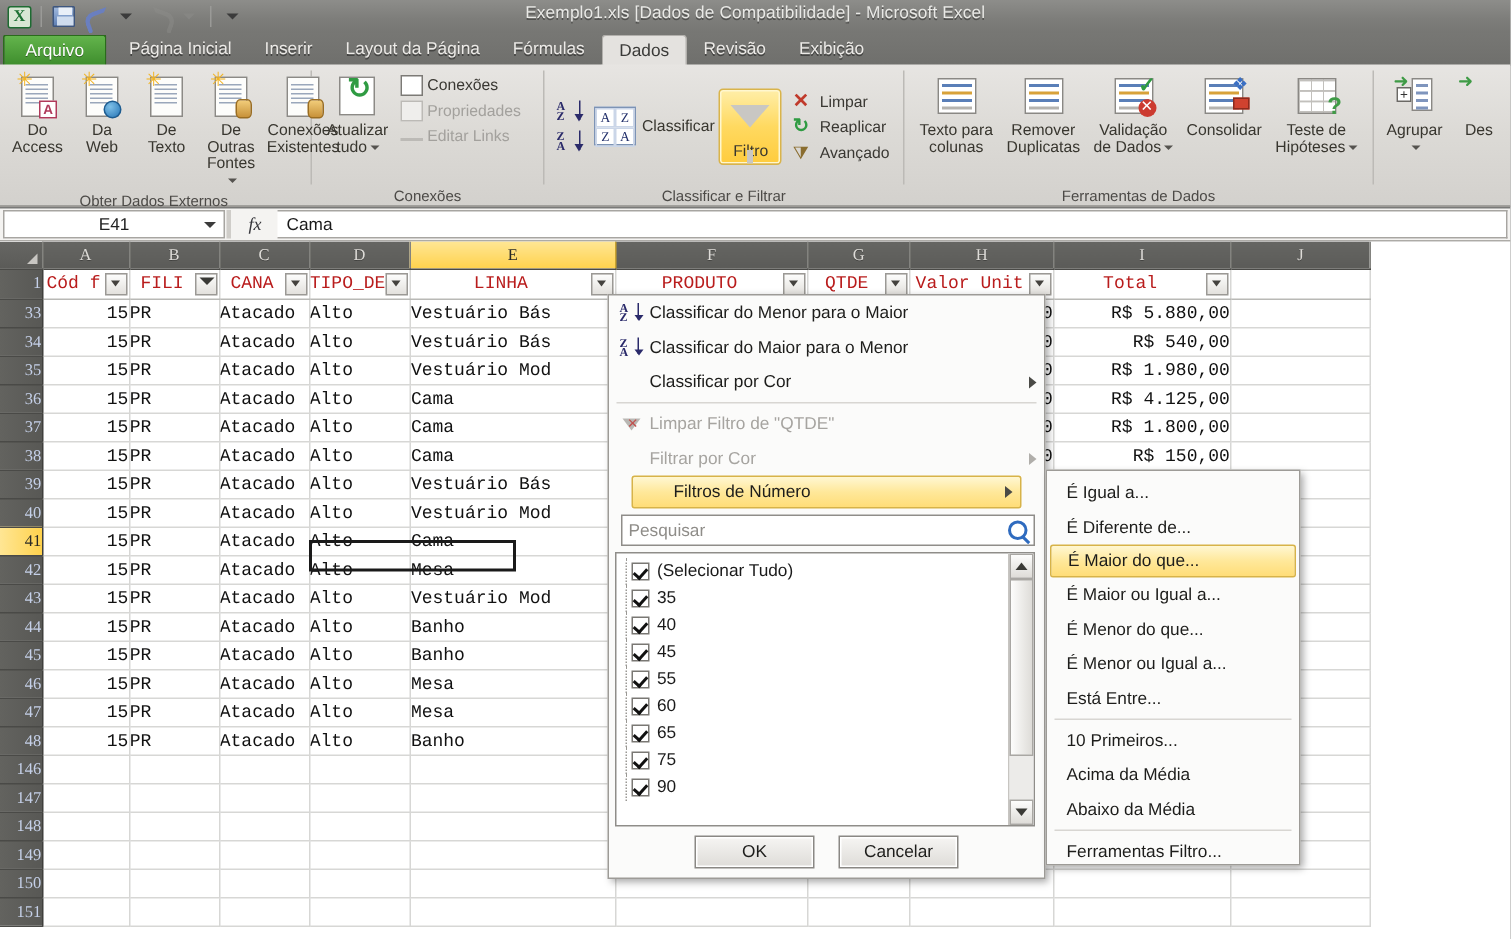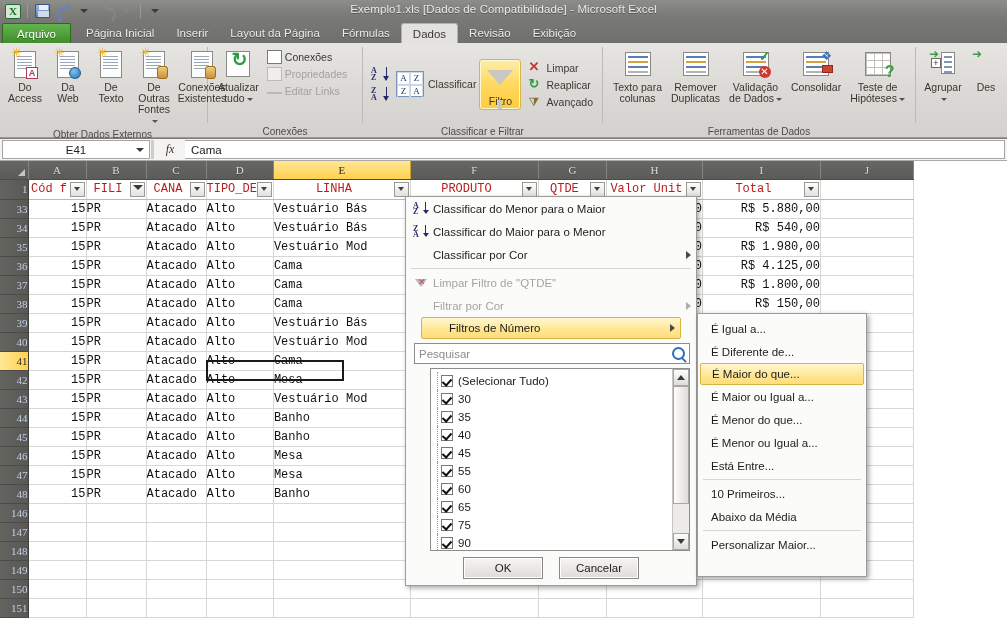--- a/index.html
+++ b/index.html
@@ -255,21 +255,21 @@
   .azico i:after{content:"";position:absolute;left:-2.5px;bottom:-1px;border-left:3px solid transparent;
                  border-right:3px solid transparent;border-top:4px solid #2a2a6a;}
   .clrfunnel{width:0;height:0;border-left:6px solid transparent;border-right:6px solid transparent;
              border-top:8px solid #b9b7b3;position:relative;}
   .clrfunnel:after{content:"\2715";position:absolute;left:-3px;top:-10px;color:#c0504d;font-size:9px;}
   #searchwrap{margin:4px 6px 2px 8px;height:21px;border:1px solid #8f8d89;background:#fff;
               display:flex;align-items:center;padding:0 4px;}
   #searchwrap .sp{flex:1;font-size:11.5px;color:#8f8d89;}
   .magnifier{width:13px;height:13px;border:2px solid #2f6bbf;border-radius:50%;position:relative;flex:none;}
   .magnifier:after{content:"";position:absolute;right:-4px;bottom:-3px;width:6px;height:2px;background:#2f6bbf;transform:rotate(45deg);}
-  #listbox{flex:1;margin:2px 6px 0 24px;border:1px solid #8f8d89;background:#fff;display:flex;overflow:hidden;position:relative;gap:36px;}
+  #listbox{flex:1;margin:2px 6px 0 4px;border:1px solid #8f8d89;background:#fff;display:flex;overflow:hidden;position:relative;gap:36px;}
   #listinner{flex:1;padding:3px 0 0 2px;overflow:hidden;}
   .lrow{height:18px;display:flex;align-items:center;font-size:11.5px;color:#1a1a1a;padding-left:8px;position:relative;}
   .lrow:before{content:"";position:absolute;left:4px;top:0;bottom:0;border-left:1px dotted #9a9894;}
   .cbx{width:12px;height:12px;border:1px solid #7a7874;background:#fff;margin-right:5px;flex:none;position:relative;}
   .cbx:after{content:"";position:absolute;left:2px;top:1px;width:4px;height:7px;border:solid #111;
              border-width:0 2px 2px 0;transform:rotate(42deg);}
   #lscroll{width:17px;background:#f1f0ee;border-left:1px solid #c7c5c1;display:flex;flex-direction:column;}
   .sarrow{height:17px;background:linear-gradient(180deg,#fdfdfc,#dedcd8);border:1px solid #a9a7a3;
           display:flex;align-items:center;justify-content:center;}
   .sarrow .up{border-left:4px solid transparent;border-right:4px solid transparent;border-bottom:5px solid #3a3a36;}
@@ -1007,24 +1007,20 @@
   </div>
 
   <div id="listbox">
     <div id="listinner">
         <div class="lrow">
           <span class="cbx"></span>
           <span>(Selecionar Tudo)</span>
         </div>
         <div class="lrow">
           <span class="cbx"></span>
-          <span>30</span>
-        </div>
-        <div class="lrow">
-          <span class="cbx"></span>
           <span>35</span>
         </div>
         <div class="lrow">
           <span class="cbx"></span>
           <span>40</span>
         </div>
         <div class="lrow">
           <span class="cbx"></span>
           <span>45</span>
         </div>
@@ -1070,16 +1066,17 @@
 <div id="submenu">
     <div class="sitem">É Igual a...</div>
     <div class="sitem">É Diferente de...</div>
     <div class="sitem hi">É Maior do que...</div>
     <div class="sitem">É Maior ou Igual a...</div>
     <div class="sitem">É Menor do que...</div>
     <div class="sitem">É Menor ou Igual a...</div>
     <div class="sitem">Está Entre...</div>
     <div class="msep"></div>
     <div class="sitem">10 Primeiros...</div>
+    <div class="sitem">Acima da Média</div>
     <div class="sitem">Abaixo da Média</div>
     <div class="msep"></div>
-    <div class="sitem">Personalizar Maior...</div>
+    <div class="sitem">Ferramentas Filtro...</div>
   </div>
 
 </body></html>

